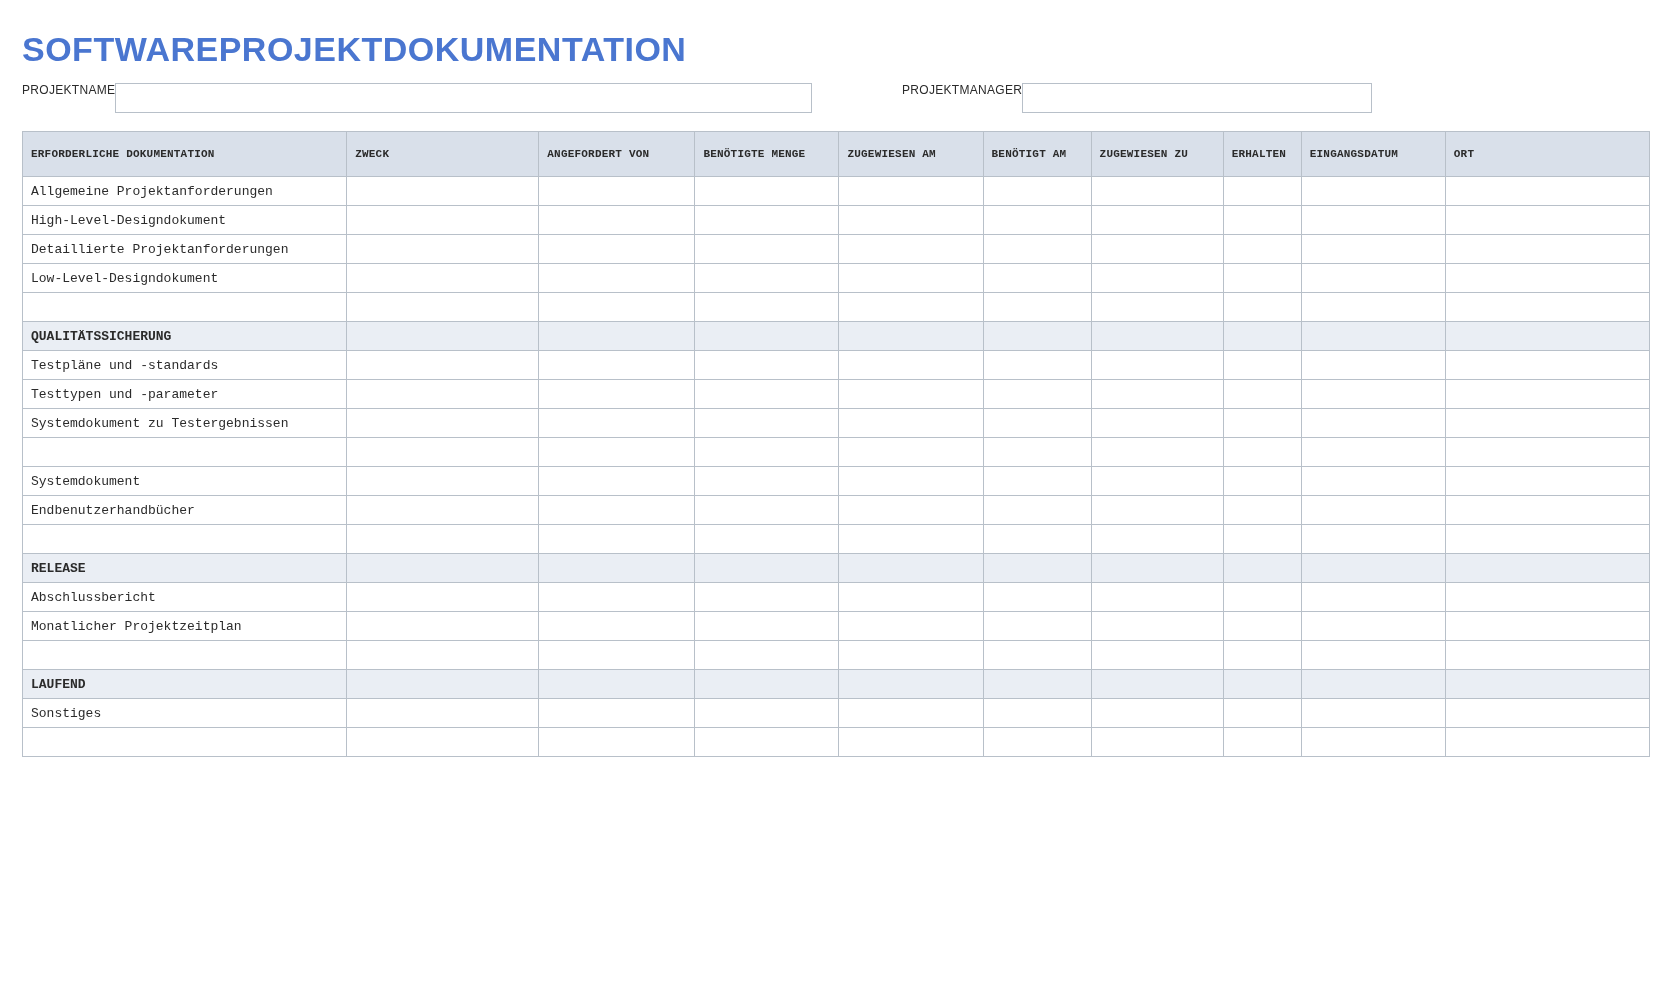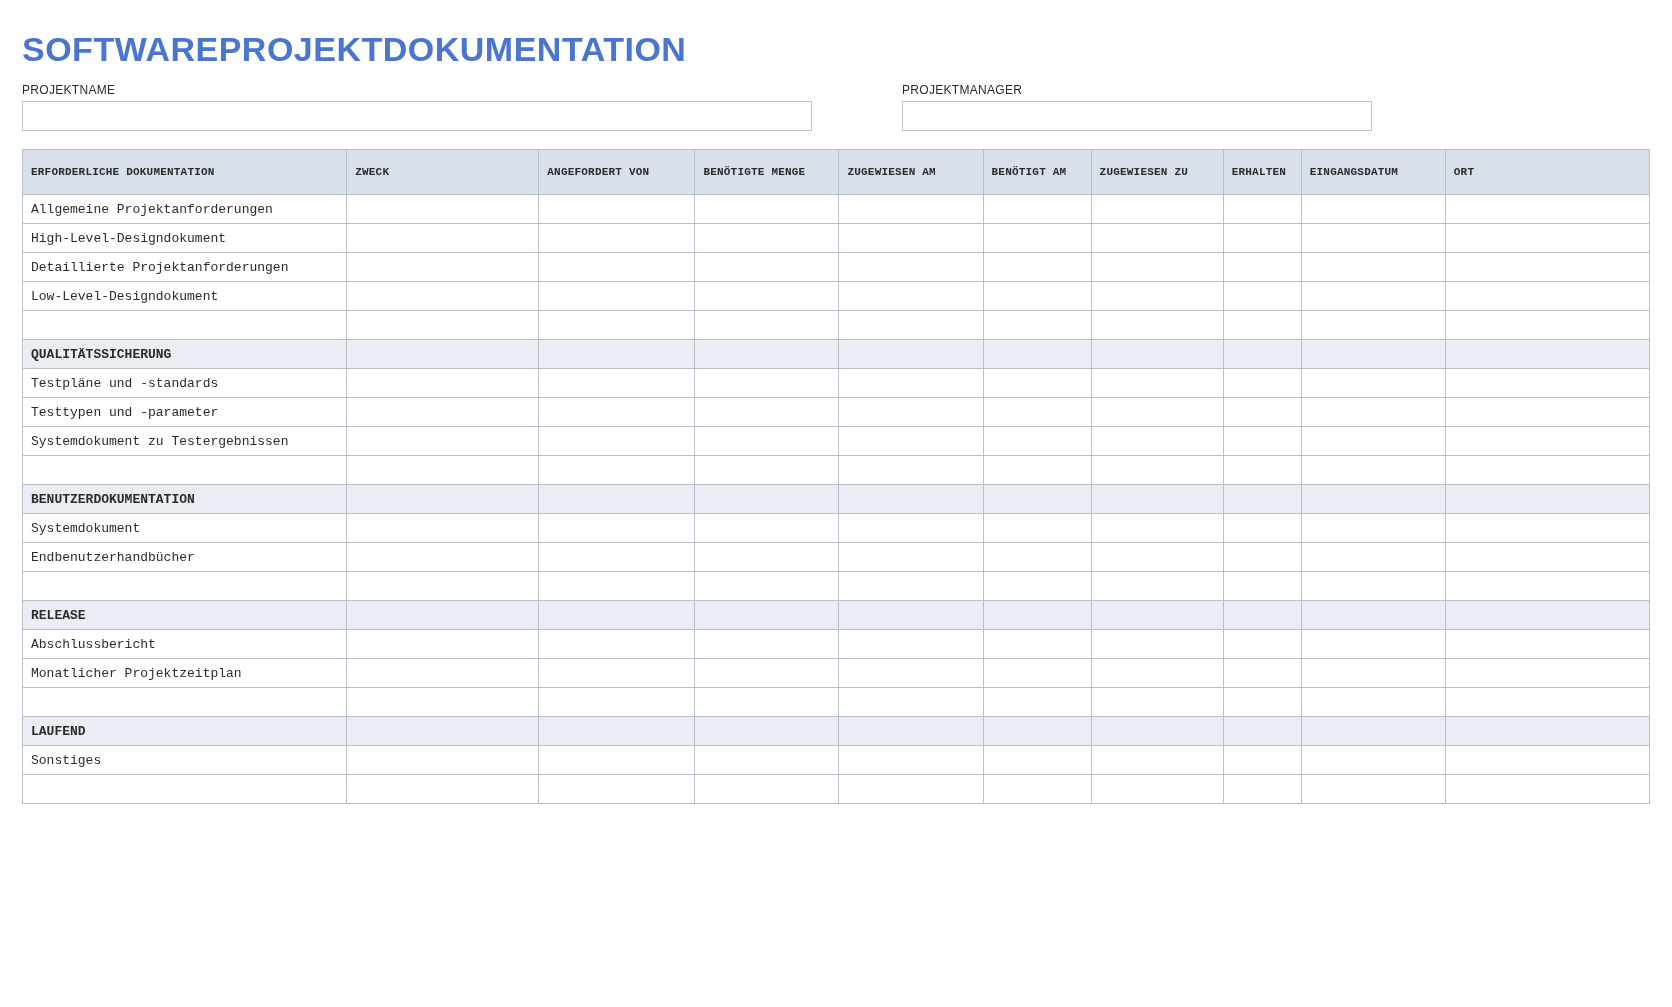--- a/index.html
+++ b/index.html
@@ -8,21 +8,21 @@
     --head-bg:#d9e0ea;
     --section-bg:#eaeef4;
     --text:#2b2b2b;
   }
   html,body{margin:0;padding:0;background:#fff;color:var(--text);
     font-family:"Century Gothic","Segoe UI",Arial,sans-serif;font-size:13px;}
   .page{padding:30px 22px 40px 22px;max-width:1660px;}
   h1{margin:0 0 14px 0;font-size:34px;font-weight:700;color:var(--blue);
      letter-spacing:0.5px;}
   .top-fields{display:flex;gap:90px;margin-bottom:18px;}
-  .field{display:flex;flex-direction:column;}
+  .field{display:flex;flex-direction:row;}
   .field.name{flex:0 0 790px;}
   .field.mgr{flex:0 0 470px;}
   .field label{font-size:12px;letter-spacing:0.3px;margin-bottom:4px;}
   .field input{height:30px;border:1px solid var(--grid);padding:0 6px;
     font-family:inherit;font-size:13px;box-sizing:border-box;width:100%;}
   table{width:100%;border-collapse:collapse;table-layout:fixed;font-family:Liberation Mono, monospace;}
   th,td{border:1px solid var(--grid);padding:0 8px;height:28px;
     text-align:left;vertical-align:middle;font-weight:400;
     overflow:hidden;text-overflow:ellipsis;white-space:nowrap;}
   thead th{background:var(--head-bg);font-weight:700;font-size:11px;
@@ -203,32 +203,20 @@
           <td></td>
           <td></td>
           <td></td>
           <td></td>
           <td></td>
           <td></td>
           <td></td>
           <td></td>
           <td></td>
         </tr>
-        <tr class="section">
-          <td>BENUTZERDOKUMENTATION</td>
-          <td></td>
-          <td></td>
-          <td></td>
-          <td></td>
-          <td></td>
-          <td></td>
-          <td></td>
-          <td></td>
-          <td></td>
-        </tr>
         <tr class="item">
           <td>Systemdokument</td>
           <td></td>
           <td></td>
           <td></td>
           <td></td>
           <td></td>
           <td></td>
           <td></td>
           <td></td>

